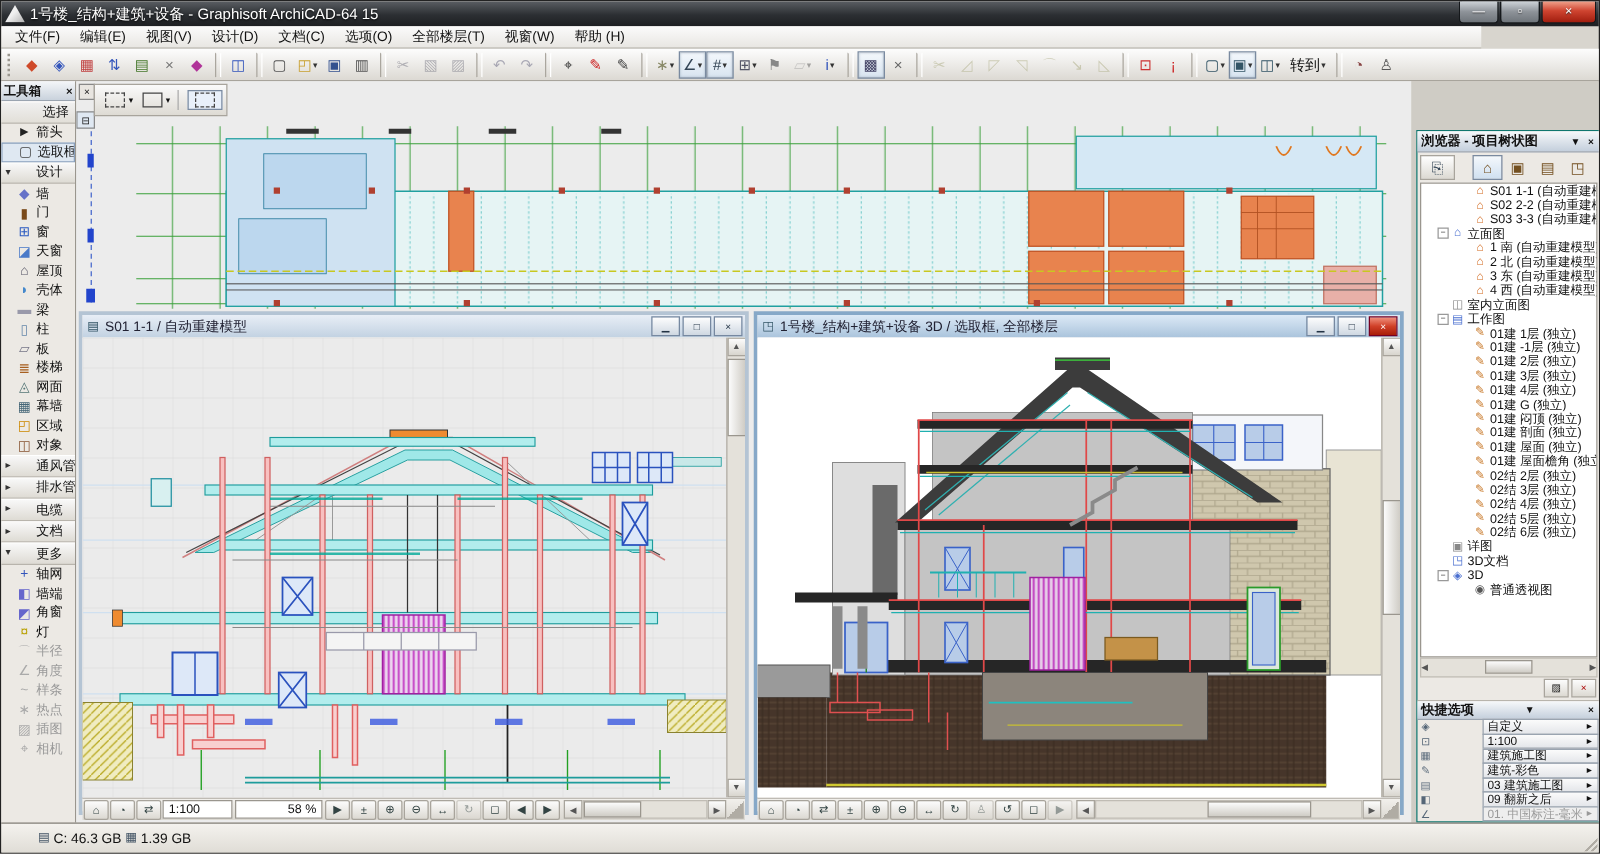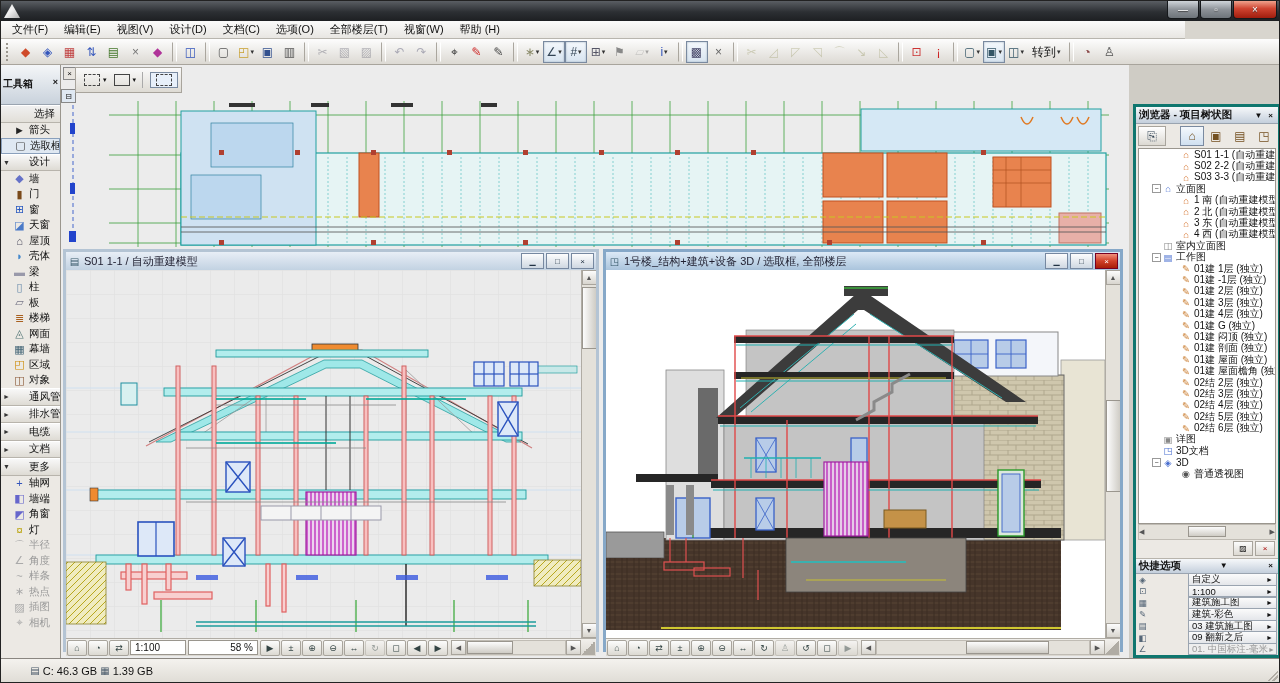--- a/index.html
+++ b/index.html
@@ -30,21 +30,21 @@
   .tbtn .dd{font-size:7px;color:#333;margin-left:1px;}
   .tbtn.sel{border:1px solid #7a8aa0;background:linear-gradient(#f4f8fc,#d8e4f0);box-shadow:inset 0 0 2px #9ab;}
   .tbtn.dis{opacity:.4;}
   .tbtn.sep{min-width:0;width:3px;height:18px;border-left:1px solid #aaa69e;border-right:1px solid #fff;margin:0 3px;}
   .tbtn.textbtn{padding:0 4px;font-size:11px;}
   
   #workarea{position:absolute;left:0;top:64px;width:1280px;height:593px;background:#cfccc5;}
   
   #toolbox{position:absolute;left:0;top:0;width:60px;height:593px;background:#ece9e4;border-right:1px solid #9a968e;box-sizing:border-box;}
   #toolbox .phead{height:15px;background:linear-gradient(#f4f6f8,#c9d2dc);border-bottom:1px solid #9aa4b0;
-    display:flex;align-items:flex-start;font-weight:bold;font-size:10px;padding:12px 2px;}
+    display:flex;align-items:center;font-weight:bold;font-size:10px;padding:0 2px;}
   #toolbox .phead .x{margin-left:auto;font-size:9px;}
   .tbx-row{height:15.5px;display:flex;align-items:center;padding-left:2px;white-space:nowrap;overflow:hidden;font-size:10.5px;}
   .tbx-row .gi{width:15px;text-align:center;font-size:11px;margin-right:2px;flex:none;}
   .tbx-row .arrow{width:9px;font-size:7px;color:#333;flex:none;}
   .tbx-row.group{background:linear-gradient(#f8f8f8,#dedbd4);border-top:1px solid #fff;border-bottom:1px solid #b8b4ac;font-size:10.5px;}
   .tbx-row.group.plain{justify-content:center;background:linear-gradient(#f0f0f0,#e2dfd8);}
   .tbx-row.sel{background:#dfe8f2;border:1px solid #8aa0bc;box-sizing:border-box;}
   .tbx-row.dis{color:#9a9a9a;}
   .tbx-row.dis .gi{color:#aaa !important;}
   
@@ -87,21 +87,21 @@
   .bbtn.dis{opacity:.45;}
   .bfield{height:13px;border:1px solid #9a968e;background:#fff;padding:0 4px;font-size:10px;display:flex;align-items:center;margin-right:2px;flex:none;}
   .hscroll{flex:1;height:14px;display:flex;align-items:center;color:#555;font-size:7px;margin-left:2px;}
   .hscroll .sb{width:13px;height:13px;border:1px solid #a8a49c;background:linear-gradient(#fcfcfc,#d8d5ce);
     display:flex;align-items:center;justify-content:center;flex:none;}
   .hscroll .track{flex:1;height:13px;background:#e4e1da;border:1px solid #c0bcb4;position:relative;}
   .hscroll .thumb{position:absolute;top:0;height:11px;background:linear-gradient(#fcfcfc,#cfccc5);border:1px solid #9a968e;}
   .corner{width:14px;height:14px;flex:none;background:linear-gradient(135deg,transparent 50%,#b0aca4 50%);}
   
   #navigator{position:absolute;left:1132px;top:39px;width:148px;height:554px;background:#ece9e4;
-    border:3px solid #0f766e;box-sizing:border-box;display:flex;flex-direction:column;}
+    border:1px solid #0f766e;box-sizing:border-box;display:flex;flex-direction:column;}
   .navhead{height:16px;background:linear-gradient(#f6f8fa,#c4cfdc);border-bottom:1px solid #9aa4b0;
     display:flex;align-items:center;font-weight:bold;font-size:10.5px;padding:0 3px;flex:none;}
   .navhead .hbtn{margin-left:auto;font-size:8px;padding:0 2px;}
   .navhead .hbtn.x{margin-left:2px;}
   #navbtns{height:22px;display:flex;align-items:center;padding:1px 2px;flex:none;}
   .nbtn{width:22px;height:18px;border:1px solid transparent;display:flex;align-items:center;justify-content:center;font-size:12px;color:#745020;}
   .nbtn.popup{color:#345;border:1px solid #a8a49c;background:linear-gradient(#fff,#dcd9d2);width:26px;margin-right:14px;}
   .nbtn.sel{border:1px solid #7a8aa0;background:linear-gradient(#f4f8fc,#d0e0f0);}
   #tree{flex:1;background:#fff;border:1px solid #9a968e;margin:0 2px;overflow:hidden;position:relative;}
   .trow{height:11.4px;display:flex;align-items:center;white-space:nowrap;overflow:hidden;font-size:10px;}
@@ -145,20 +145,21 @@
     background:linear-gradient(135deg,transparent 55%,#b0aca4 55%,#b0aca4 65%,transparent 65%,transparent 75%,#b0aca4 75%,#b0aca4 85%,transparent 85%);}
   .cw-body svg{display:block;}
 </style>
 </head>
 <body>
 
 <div id="app">
 
   <div id="titlebar">
     <span class="appicon"></span>
+    <span class="title">1号楼_结构+建筑+设备 - Graphisoft ArchiCAD-64 15</span>
     <div id="wincontrols">
       <div class="wbtn">—</div>
       <div class="wbtn">▫</div>
       <div class="wbtn close">×</div>
     </div>
   </div>
 
   <div id="menubar">
 
   <div class="menuitem"><span>文件(F)</span></div>

